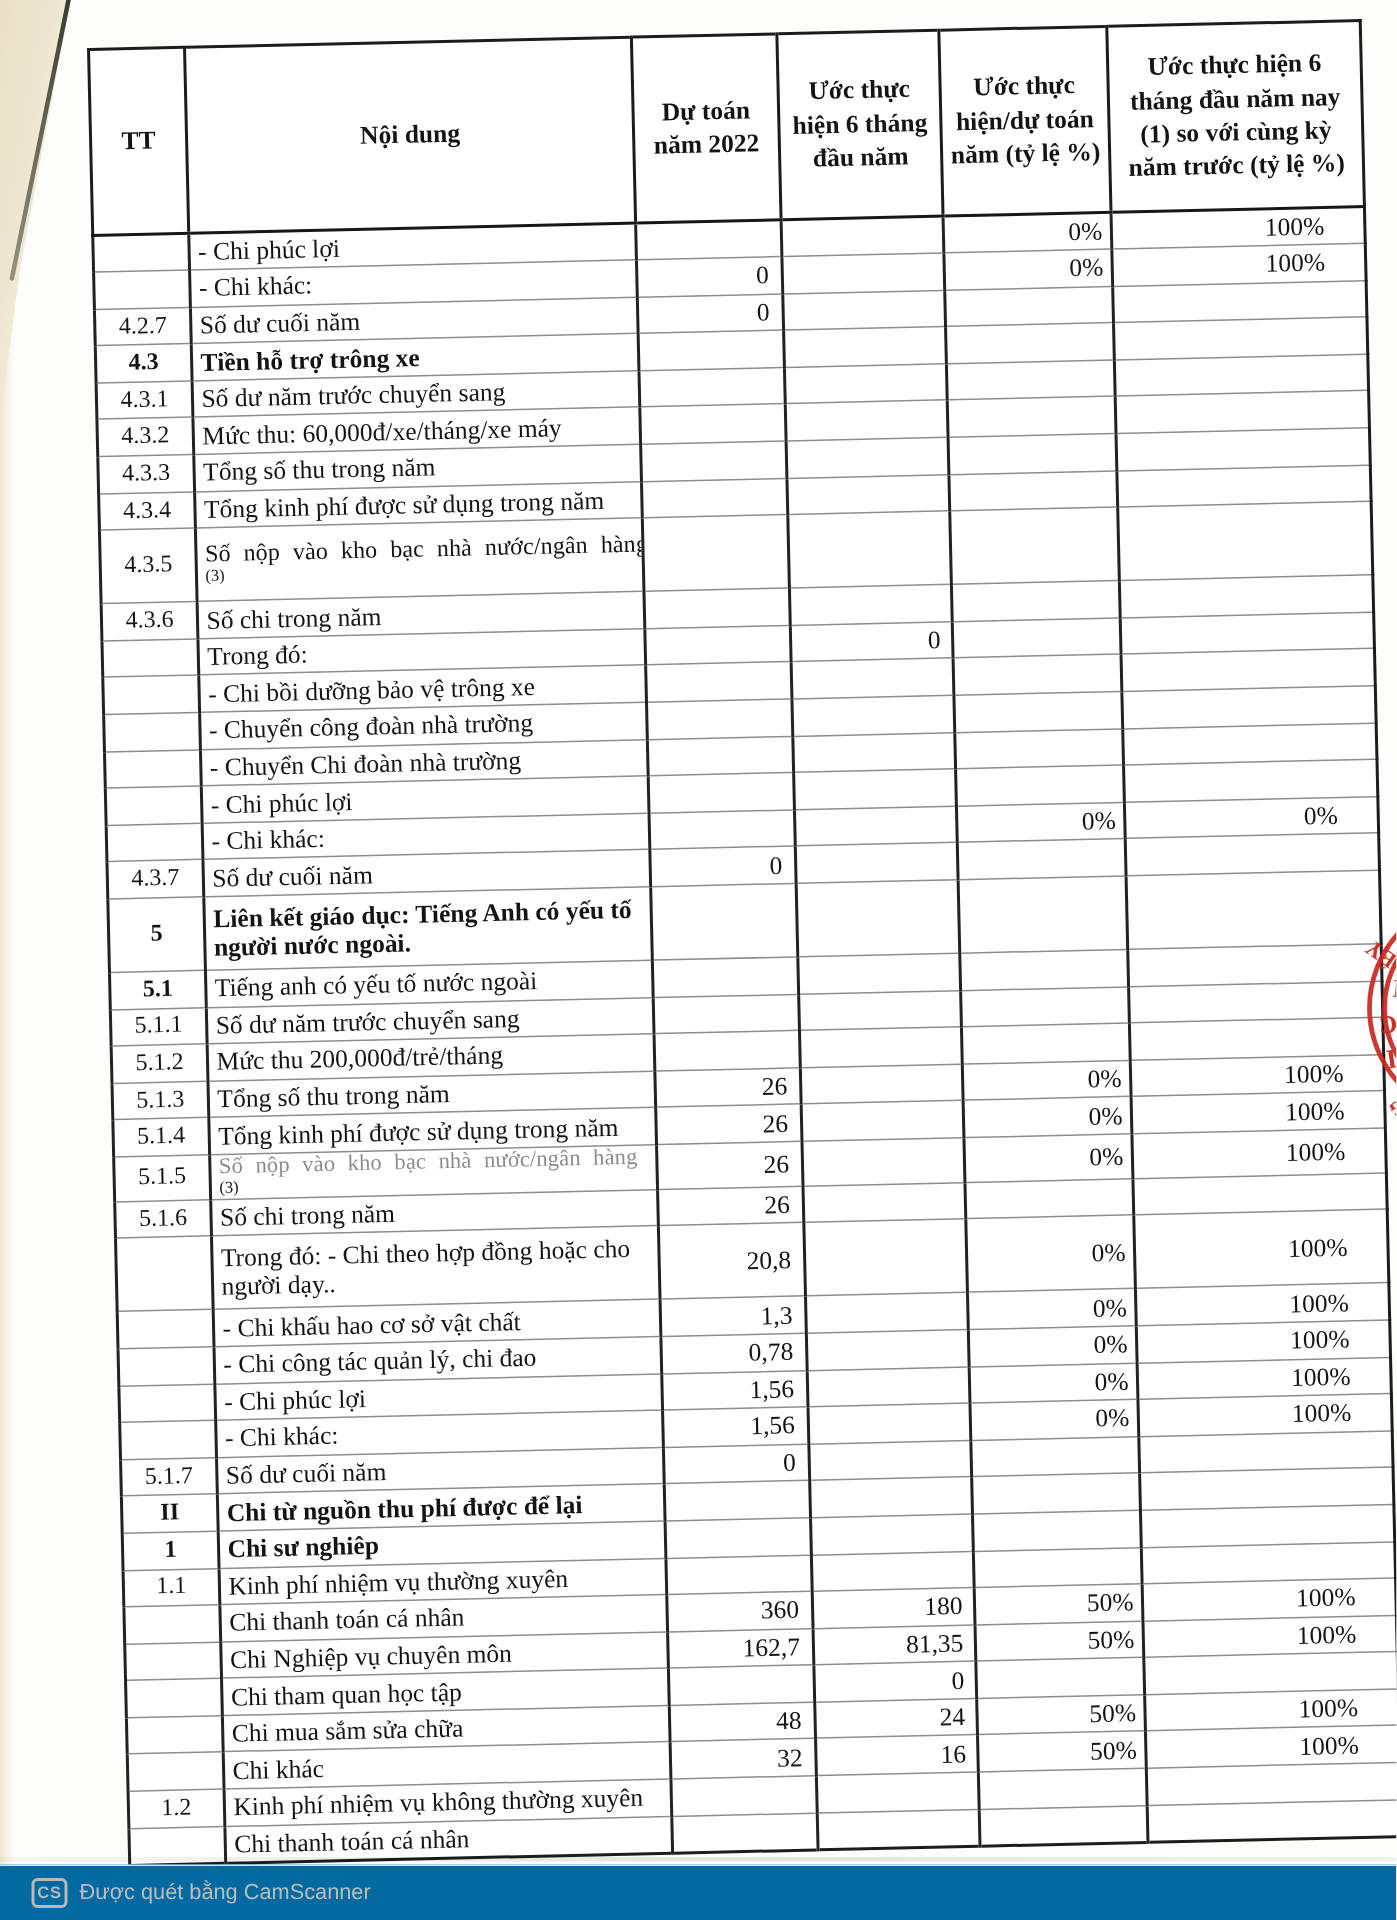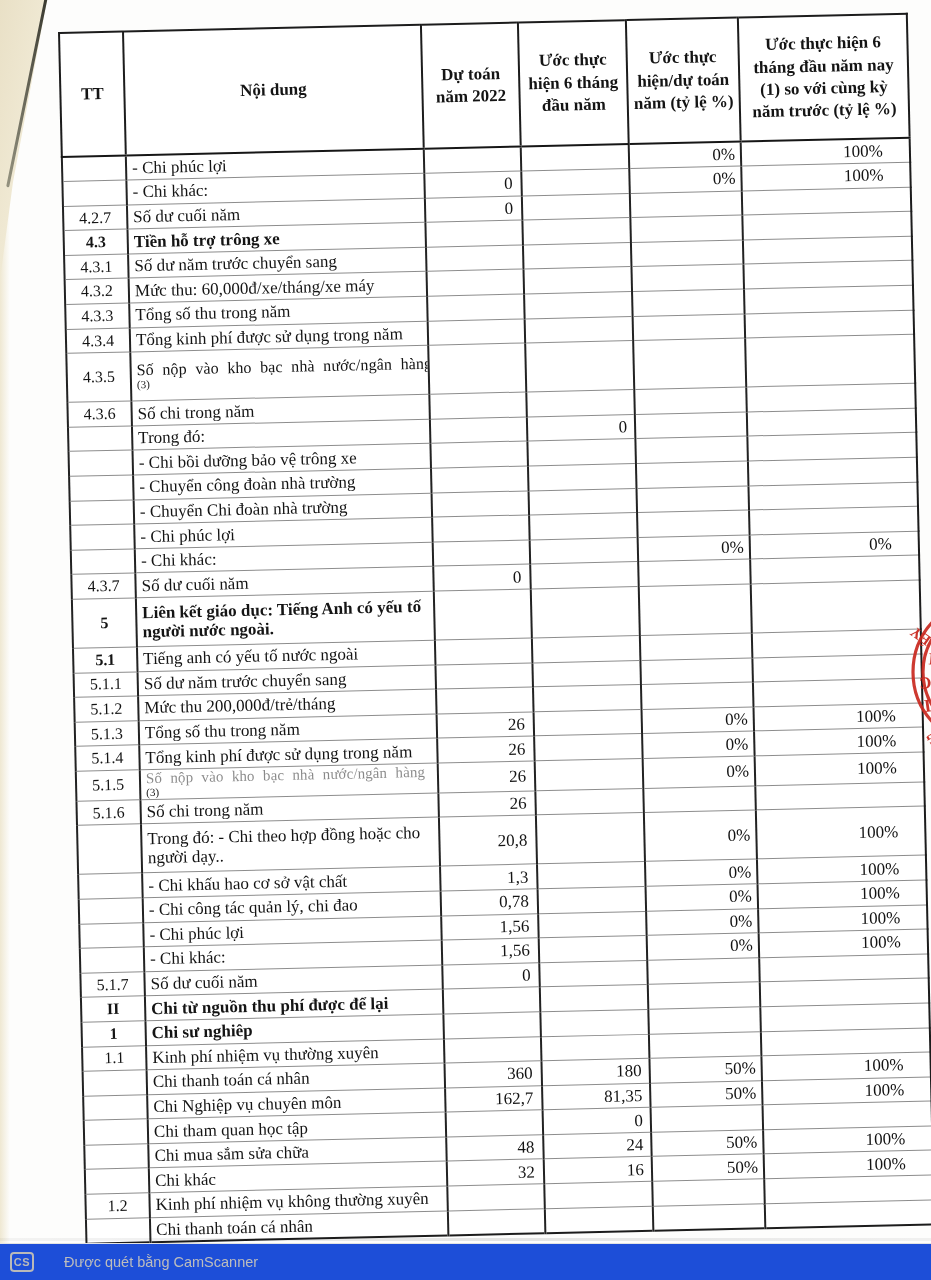--- a/index.html
+++ b/index.html
@@ -39,27 +39,27 @@
   .fit .lbl{font-size:16px;white-space:nowrap;word-spacing:4.5px;letter-spacing:.1px;}
   .faded .lbl{opacity:.5;font-size:15px;}
   .sub{font-size:11px;line-height:1;padding-bottom:1px;}
 
   
   .stamp{position:absolute;left:884px;top:592px;width:140px;height:165px;}
 
   
   .smudge{position:absolute;left:0;bottom:39px;width:100%;height:3px;
           background:linear-gradient(90deg,rgba(0,0,0,.04),rgba(0,0,0,.10) 55%,rgba(0,0,0,.05));}
-  .scanner-bar{position:absolute;left:0;bottom:0;width:100%;height:37px;background:#1d4ed8;
-               border-top:1px solid #e3e3e3;display:flex;align-items:center;padding-left:10px;
+  .scanner-bar{position:absolute;left:0;bottom:0;width:100%;height:37px;background:#0369a1;
+               border-top:1px solid #e3e3e3;display:flex;align-items:center;padding-left:21px;
                box-sizing:border-box;font-family:"Liberation Sans","DejaVu Sans",sans-serif;}
   .cs-badge{display:inline-flex;align-items:center;justify-content:center;width:20px;height:16px;
             border:2px solid #b9b9b9;border-radius:4px;color:#b9b9b9;font-weight:bold;
             font-size:11px;margin-right:8px;letter-spacing:.5px;}
-  .scanner-text{color:#bdbdbd;font-size:14.5px;margin-left:22px;}
+  .scanner-text{color:#bdbdbd;font-size:14.5px;}
 </style>
 </head>
 <body>
 
 <div class="page">
 
   <div class="left-strip"></div>
   <div class="edge-wedge"></div>
   <div class="edge-line"></div>
 

